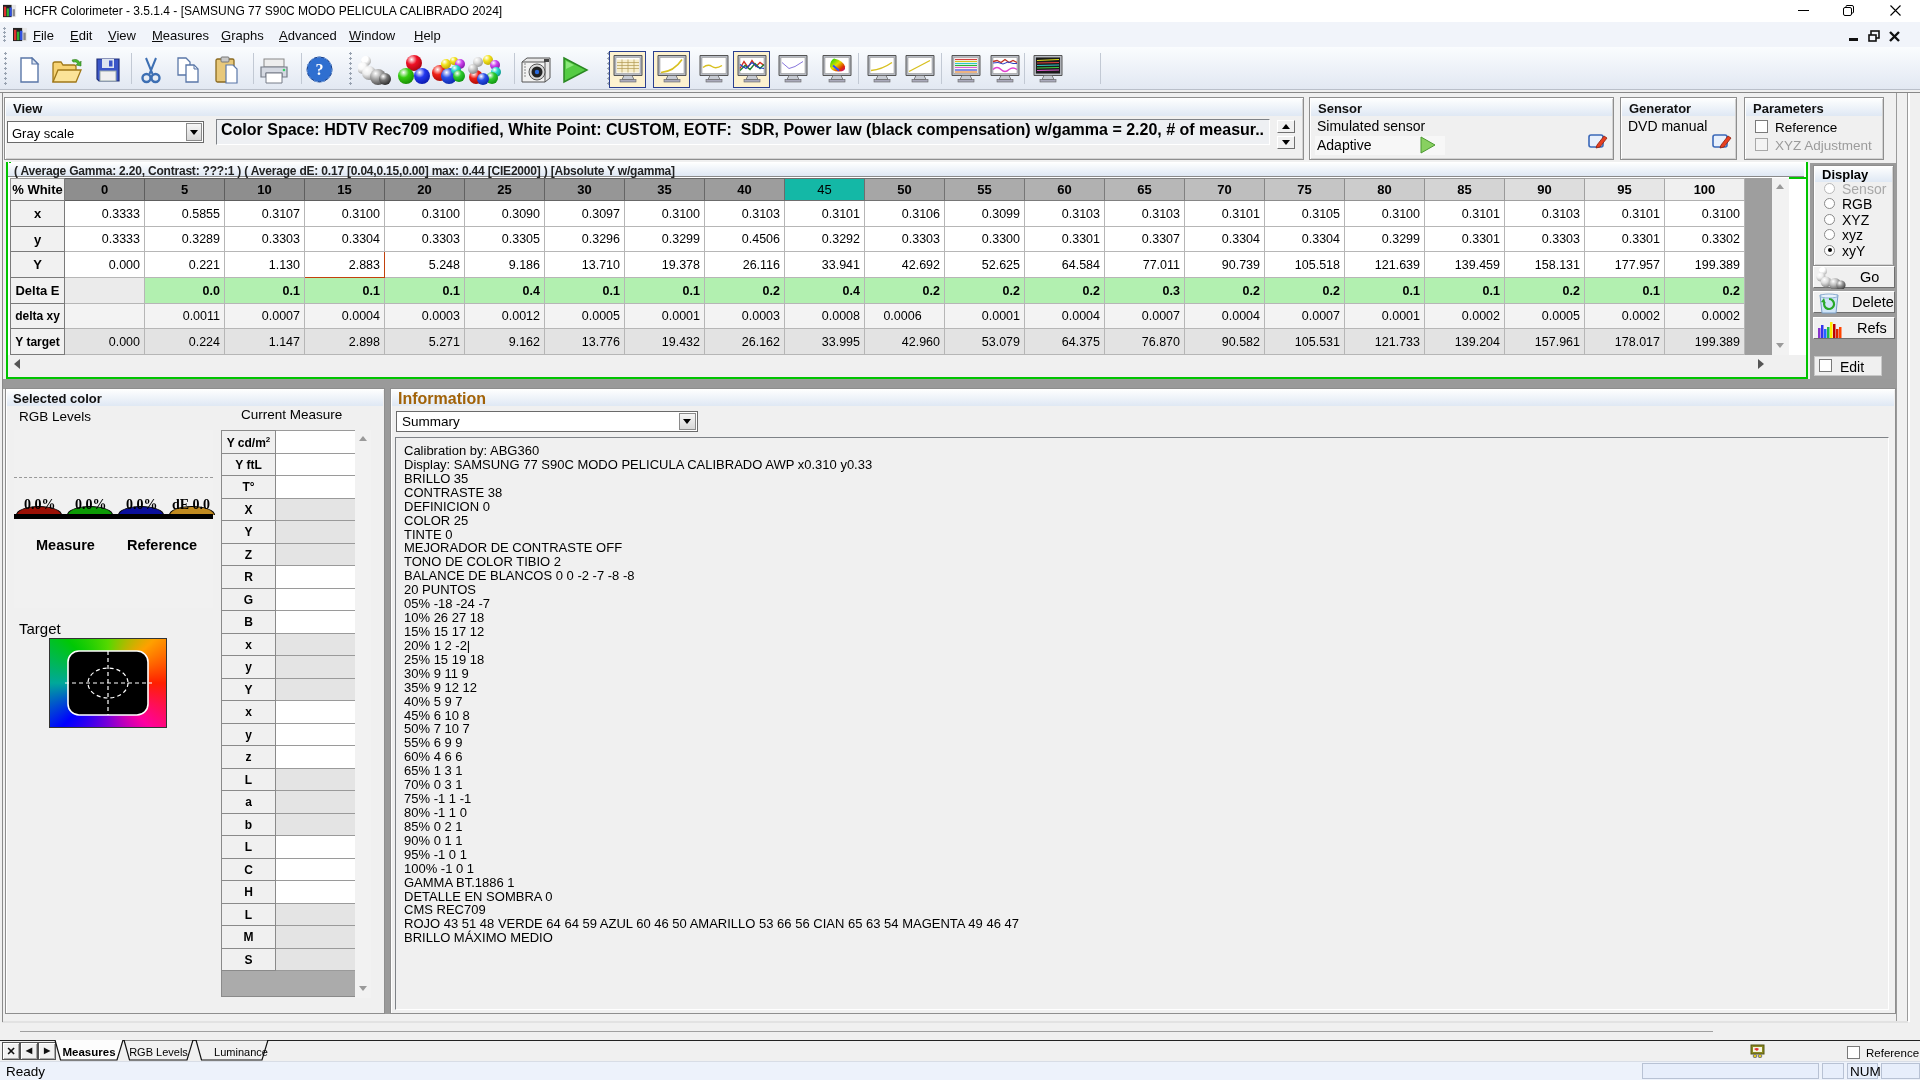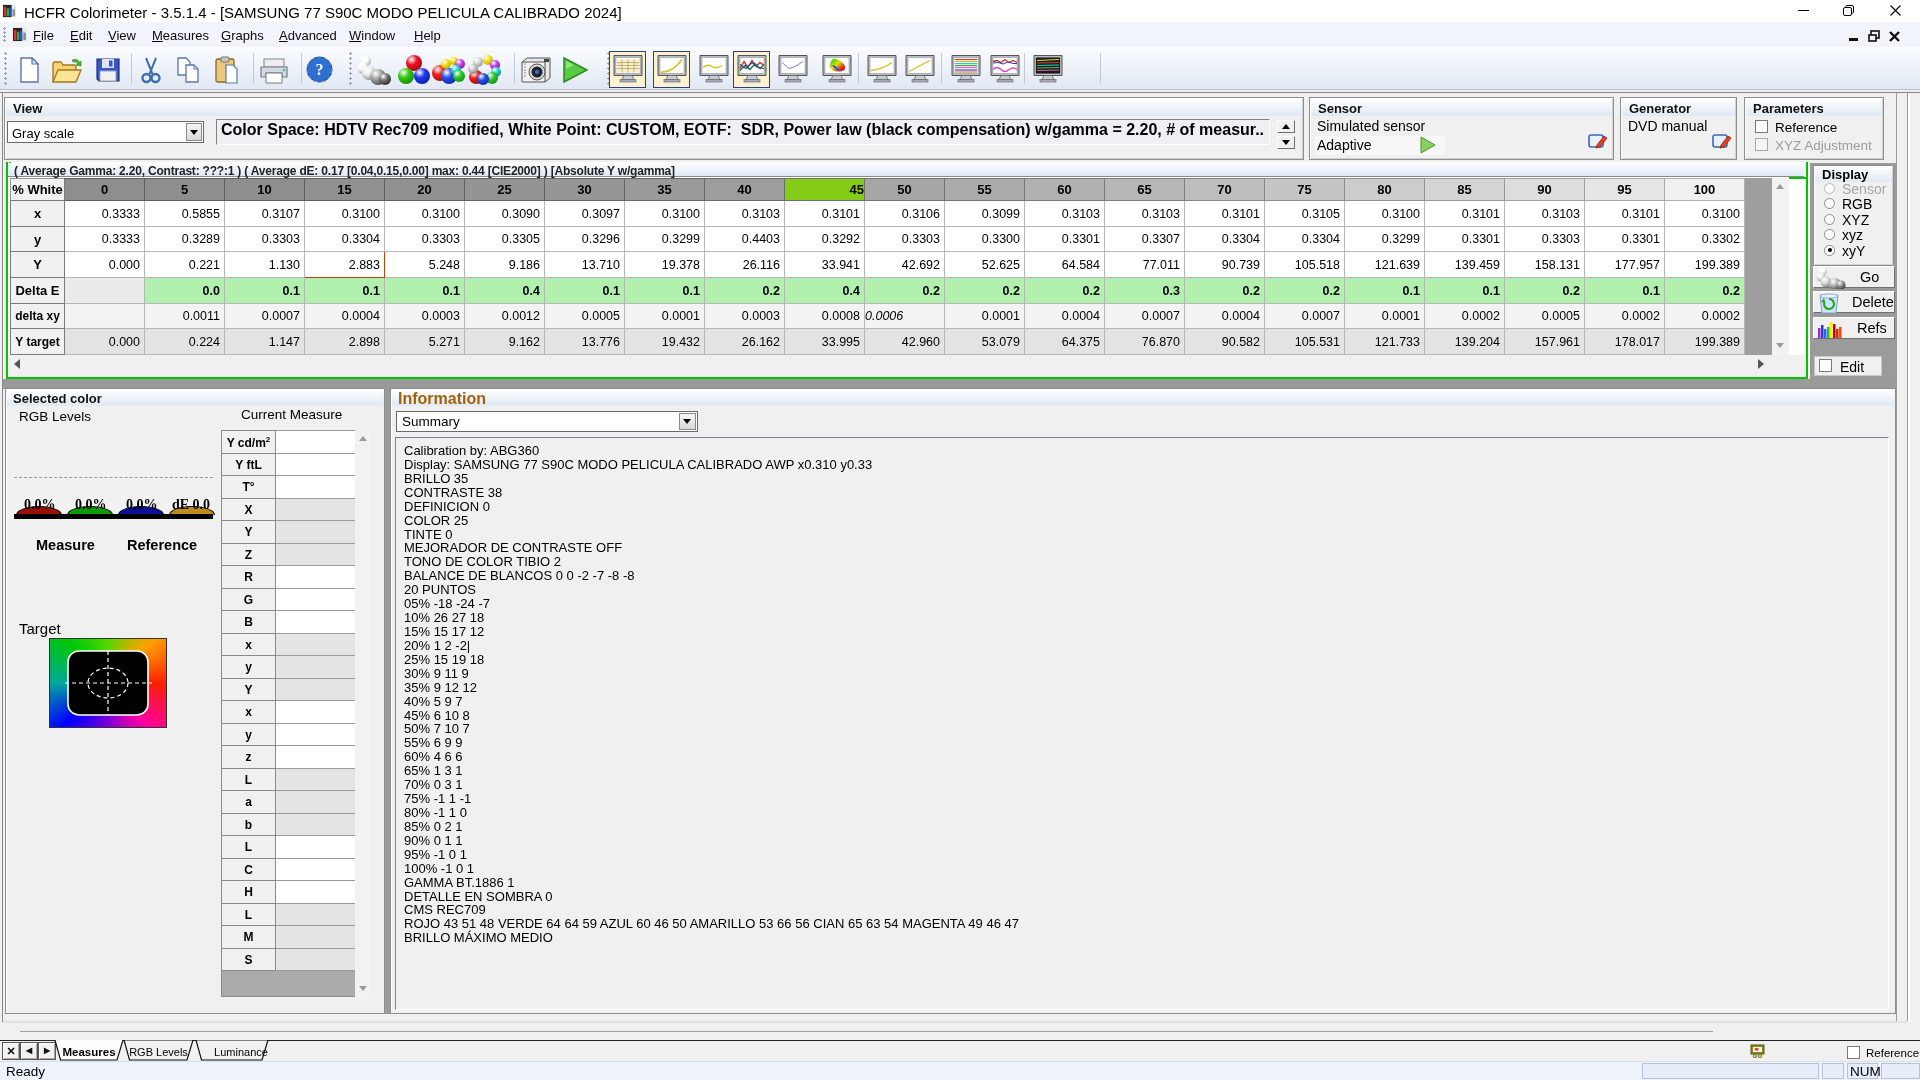--- a/index.html
+++ b/index.html
@@ -23,21 +23,21 @@
 
 <div class="a" style="left:0;top:0;width:1920px;height:22px;background:#ffffff;"></div>
 <svg class="a" style="left:3px;top:4px" width="14" height="14" viewBox="0 0 16 16">
     <rect x="0" y="1" width="10" height="14" fill="#222"></rect>
     <rect x="10" y="1" width="5" height="14" fill="#e8e8e8"></rect>
     <rect x="1" y="3" width="2.6" height="11" fill="#e03030"></rect>
     <rect x="4.2" y="5" width="2.6" height="9" fill="#30b030"></rect>
     <rect x="7.4" y="4" width="2.6" height="10" fill="#3050e0"></rect>
     <rect x="11" y="6" width="2.6" height="8" fill="#888"></rect>
   </svg>
-<div class="a" style="left:24px;top:4px;font-size:15px;color:#000;">HCFR Colorimeter - 3.5.1.4 - [SAMSUNG 77 S90C MODO PELICULA CALIBRADO 2024]</div>
+<div class="a" style="left:24px;top:4px;font-size:12px;color:#000;">HCFR Colorimeter - 3.5.1.4 - [SAMSUNG 77 S90C MODO PELICULA CALIBRADO 2024]</div>
 <div class="a" style="left:1798px;top:10px;width:11px;height:1px;background:#000;"></div>
 <svg class="a" style="left:1843px;top:5px" width="11" height="11" viewBox="0 0 11 11">
     <rect x="0.5" y="2.5" width="8" height="8" rx="1.5" fill="none" stroke="#000"></rect>
     <path d="M3 2.5 L3 1.5 Q3 0.5 4 0.5 L9 0.5 Q10.5 0.5 10.5 2 L10.5 7 Q10.5 8 9.5 8 L8.5 8" fill="none" stroke="#000"></path>
   </svg>
 <svg class="a" style="left:1890px;top:5px" width="11" height="11" viewBox="0 0 11 11">
     <path d="M0.5 0.5 L10.5 10.5 M10.5 0.5 L0.5 10.5" stroke="#000" stroke-width="1.1" fill="none"></path>
   </svg>
 <div class="a" style="left:0;top:22px;width:1920px;height:25px;background:#f1f4fa;"></div>
 <div class="a" style="left:3px;top:27px;width:3px;height:16px;background-image:radial-gradient(circle at 1.5px 1.5px,#9aa4b2 1px,transparent 1.2px);background-size:3px 4px;"></div>
@@ -466,21 +466,21 @@
         <td style="background:#f1f1f1;border:1px solid #7a7a7a;border-top-color:#999;border-left-color:#999;text-align:center;font-weight:bold;font-size:13px;">% White</td>
         <td style="background:rgb(142,142,142);border:1px solid rgb(94,94,94);text-align:center;font-weight:bold;font-size:13px;color:#000;">0</td>
         <td style="background:rgb(142,142,142);border:1px solid rgb(94,94,94);text-align:center;font-weight:bold;font-size:13px;color:#000;">5</td>
         <td style="background:rgb(142,142,142);border:1px solid rgb(94,94,94);text-align:center;font-weight:bold;font-size:13px;color:#000;">10</td>
         <td style="background:rgb(144,144,144);border:1px solid rgb(95,95,95);text-align:center;font-weight:bold;font-size:13px;color:#000;">15</td>
         <td style="background:rgb(145,145,145);border:1px solid rgb(97,97,97);text-align:center;font-weight:bold;font-size:13px;color:#000;">20</td>
         <td style="background:rgb(148,148,148);border:1px solid rgb(99,99,99);text-align:center;font-weight:bold;font-size:13px;color:#000;">25</td>
         <td style="background:rgb(150,150,150);border:1px solid rgb(101,101,101);text-align:center;font-weight:bold;font-size:13px;color:#000;">30</td>
         <td style="background:rgb(154,154,154);border:1px solid rgb(104,104,104);text-align:center;font-weight:bold;font-size:13px;color:#000;">35</td>
         <td style="background:rgb(157,157,157);border:1px solid rgb(107,107,107);text-align:center;font-weight:bold;font-size:13px;color:#000;">40</td>
-        <td style="background:#84cc16;border:1px solid rgb(110,110,110);text-align:right;font-weight:bold;font-size:13px;color:#000;">45</td>
+        <td style="background:#14b8a6;border:1px solid rgb(110,110,110);text-align:center;font-weight:normal;font-size:13px;color:#000;">45</td>
         <td style="background:rgb(166,166,166);border:1px solid rgb(114,114,114);text-align:center;font-weight:bold;font-size:13px;color:#000;">50</td>
         <td style="background:rgb(171,171,171);border:1px solid rgb(118,118,118);text-align:center;font-weight:bold;font-size:13px;color:#000;">55</td>
         <td style="background:rgb(177,177,177);border:1px solid rgb(123,123,123);text-align:center;font-weight:bold;font-size:13px;color:#000;">60</td>
         <td style="background:rgb(183,183,183);border:1px solid rgb(128,128,128);text-align:center;font-weight:bold;font-size:13px;color:#000;">65</td>
         <td style="background:rgb(190,190,190);border:1px solid rgb(134,134,134);text-align:center;font-weight:bold;font-size:13px;color:#000;">70</td>
         <td style="background:rgb(197,197,197);border:1px solid rgb(140,140,140);text-align:center;font-weight:bold;font-size:13px;color:#000;">75</td>
         <td style="background:rgb(204,204,204);border:1px solid rgb(146,146,146);text-align:center;font-weight:bold;font-size:13px;color:#000;">80</td>
         <td style="background:rgb(212,212,212);border:1px solid rgb(153,153,153);text-align:center;font-weight:bold;font-size:13px;color:#000;">85</td>
         <td style="background:rgb(221,221,221);border:1px solid rgb(160,160,160);text-align:center;font-weight:bold;font-size:13px;color:#000;">90</td>
         <td style="background:rgb(230,230,230);border:1px solid rgb(168,168,168);text-align:center;font-weight:bold;font-size:13px;color:#000;">95</td>
@@ -513,21 +513,21 @@
       <tr style="height:25px;">
         <td style="background:#f1f1f1;border:1px solid #7a7a7a;text-align:center;font-weight:bold;font-size:13px;">y</td>
         <td style="background:#fff;border:1px solid #b6b6b6;text-align:right;padding-right:4px;">0.3333</td>
         <td style="background:#fff;border:1px solid #b6b6b6;text-align:right;padding-right:4px;">0.3289</td>
         <td style="background:#fff;border:1px solid #b6b6b6;text-align:right;padding-right:4px;">0.3303</td>
         <td style="background:#fff;border:1px solid #b6b6b6;text-align:right;padding-right:4px;">0.3304</td>
         <td style="background:#fff;border:1px solid #b6b6b6;text-align:right;padding-right:4px;">0.3303</td>
         <td style="background:#fff;border:1px solid #b6b6b6;text-align:right;padding-right:4px;">0.3305</td>
         <td style="background:#fff;border:1px solid #b6b6b6;text-align:right;padding-right:4px;">0.3296</td>
         <td style="background:#fff;border:1px solid #b6b6b6;text-align:right;padding-right:4px;">0.3299</td>
-        <td style="background:#fff;border:1px solid #b6b6b6;text-align:right;padding-right:4px;">0.4403</td>
+        <td style="background:#fff;border:1px solid #b6b6b6;text-align:right;padding-right:4px;">0.4506</td>
         <td style="background:#fff;border:1px solid #b6b6b6;text-align:right;padding-right:4px;">0.3292</td>
         <td style="background:#fff;border:1px solid #b6b6b6;text-align:right;padding-right:4px;">0.3303</td>
         <td style="background:#fff;border:1px solid #b6b6b6;text-align:right;padding-right:4px;">0.3300</td>
         <td style="background:#fff;border:1px solid #b6b6b6;text-align:right;padding-right:4px;">0.3301</td>
         <td style="background:#fff;border:1px solid #b6b6b6;text-align:right;padding-right:4px;">0.3307</td>
         <td style="background:#fff;border:1px solid #b6b6b6;text-align:right;padding-right:4px;">0.3304</td>
         <td style="background:#fff;border:1px solid #b6b6b6;text-align:right;padding-right:4px;">0.3304</td>
         <td style="background:#fff;border:1px solid #b6b6b6;text-align:right;padding-right:4px;">0.3299</td>
         <td style="background:#fff;border:1px solid #b6b6b6;text-align:right;padding-right:4px;">0.3301</td>
         <td style="background:#fff;border:1px solid #b6b6b6;text-align:right;padding-right:4px;">0.3303</td>
@@ -587,21 +587,21 @@
         <td style="background:#f3f3f3;border:1px solid #b6b6b6;text-align:right;padding-right:4px;"></td>
         <td style="background:#f3f3f3;border:1px solid #b6b6b6;text-align:right;padding-right:4px;">0.0011</td>
         <td style="background:#f3f3f3;border:1px solid #b6b6b6;text-align:right;padding-right:4px;">0.0007</td>
         <td style="background:#f3f3f3;border:1px solid #b6b6b6;text-align:right;padding-right:4px;">0.0004</td>
         <td style="background:#f3f3f3;border:1px solid #b6b6b6;text-align:right;padding-right:4px;">0.0003</td>
         <td style="background:#f3f3f3;border:1px solid #b6b6b6;text-align:right;padding-right:4px;">0.0012</td>
         <td style="background:#f3f3f3;border:1px solid #b6b6b6;text-align:right;padding-right:4px;">0.0005</td>
         <td style="background:#f3f3f3;border:1px solid #b6b6b6;text-align:right;padding-right:4px;">0.0001</td>
         <td style="background:#f3f3f3;border:1px solid #b6b6b6;text-align:right;padding-right:4px;">0.0003</td>
         <td style="background:#f3f3f3;border:1px solid #b6b6b6;text-align:right;padding-right:4px;padding-left:24px;">0.0008</td>
-        <td style="background:#f3f3f3;border:1px solid #b6b6b6;text-align:left;padding-right:4px;font-style:italic;">0.0006</td>
+        <td style="background:#f3f3f3;border:1px solid #b6b6b6;text-align:center;padding-right:4px;">0.0006</td>
         <td style="background:#f3f3f3;border:1px solid #b6b6b6;text-align:right;padding-right:4px;">0.0001</td>
         <td style="background:#f3f3f3;border:1px solid #b6b6b6;text-align:right;padding-right:4px;">0.0004</td>
         <td style="background:#f3f3f3;border:1px solid #b6b6b6;text-align:right;padding-right:4px;">0.0007</td>
         <td style="background:#f3f3f3;border:1px solid #b6b6b6;text-align:right;padding-right:4px;">0.0004</td>
         <td style="background:#f3f3f3;border:1px solid #b6b6b6;text-align:right;padding-right:4px;">0.0007</td>
         <td style="background:#f3f3f3;border:1px solid #b6b6b6;text-align:right;padding-right:4px;">0.0001</td>
         <td style="background:#f3f3f3;border:1px solid #b6b6b6;text-align:right;padding-right:4px;">0.0002</td>
         <td style="background:#f3f3f3;border:1px solid #b6b6b6;text-align:right;padding-right:4px;">0.0005</td>
         <td style="background:#f3f3f3;border:1px solid #b6b6b6;text-align:right;padding-right:4px;">0.0002</td>
         <td style="background:#f3f3f3;border:1px solid #b6b6b6;text-align:right;padding-right:4px;">0.0002</td>

